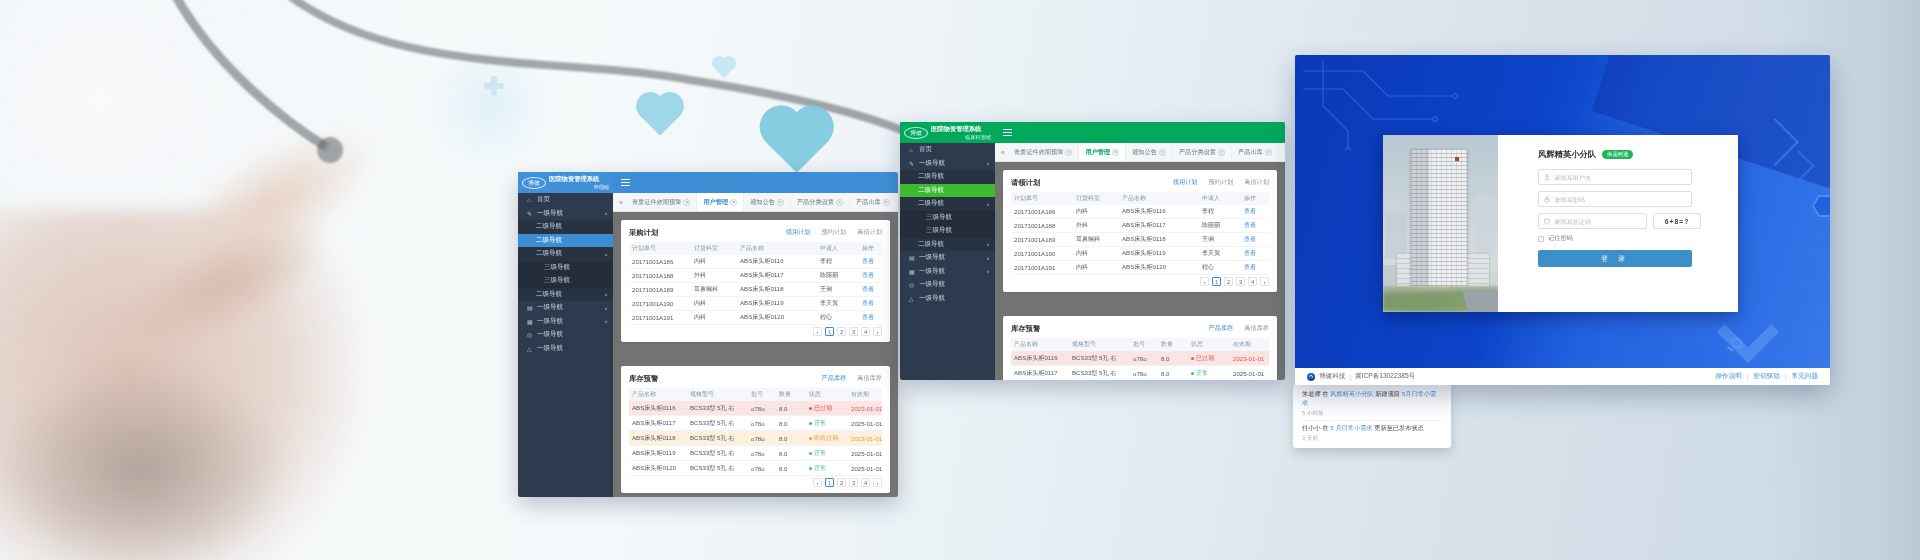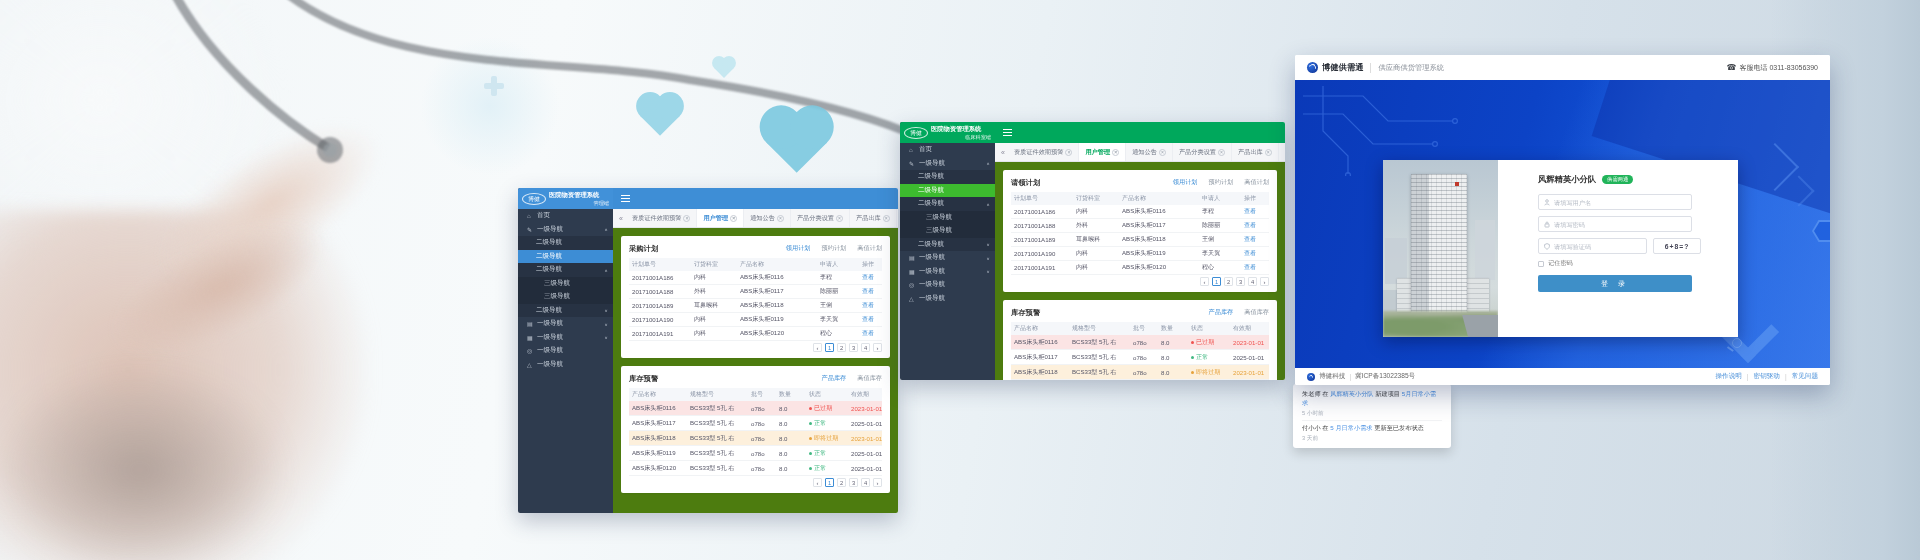--- a/index.html
+++ b/index.html
@@ -45,21 +45,21 @@
   .main{flex:1;min-width:0;display:flex;flex-direction:column;}
   .topbar{height:21px;flex:none;background:#3e8ed6;display:flex;align-items:center;padding:0 8px;}
   .green .topbar{background:#00a85c;}
   .ham{width:9px;height:1.5px;background:#fff;box-shadow:0 3px 0 #fff,0 -3px 0 #fff;}
   .tabbar{height:19px;flex:none;background:#f5f6f8;border-bottom:1px solid #e3e6eb;display:flex;align-items:stretch;padding:0 0 0 3px;font-size:6.2px;color:#6b7280;}
   .clp{align-self:center;font-size:7px;color:#889;padding:0 3px;}
   .tab{display:flex;align-items:center;gap:2px;padding:0 6px;border-right:1px solid #eceef2;white-space:nowrap;cursor:pointer;}
   .tab .x{width:7px;height:7px;border:1px solid #c7ccd4;border-radius:50%;font-size:5px;line-height:5.5px;text-align:center;color:#98a0ab;}
   .tab.active{background:#fff;color:#3d8dd5;font-weight:bold;}
   .green .tab.active{color:#00a85c;}
-  .content{flex:1;background:#4d7c0f;padding:8px;display:flex;flex-direction:column;gap:8px;overflow:hidden;}
+  .content{flex:1;background:#737373;padding:8px;display:flex;flex-direction:column;gap:24px;overflow:hidden;}
   .card{background:#fff;border-radius:2px;padding:5px 8px 4px;box-shadow:0 1px 2px rgba(0,0,0,.05);flex:none;}
   .card-h{display:flex;align-items:center;height:15px;margin-bottom:2px;}
   .ctitle{font-size:7.3px;font-weight:bold;color:#333;}
   .clinks{margin-left:auto;display:flex;gap:11px;font-size:6.2px;color:#8a94a0;}
   .clinks .on{color:#3d8dd5;}
   .thead,.trow{display:flex;align-items:center;}
   .thead{height:13px;background:#f5f7fa;color:#8a94a6;font-size:6px;}
   .trow{height:14px;border-bottom:1px solid #f1f3f5;font-size:6.1px;color:#556;}
   .stk .trow{height:15px;}
   .c{padding:0 3px;white-space:nowrap;overflow:hidden;}
@@ -176,21 +176,21 @@
     </div>
     <div class="fitem">
       <span>付小小</span>
       <span>在</span>
       <span class="flink">5 月日常小需求</span>
       <span>更新至已发布状态</span>
       <div class="ftime">3 天前</div>
     </div>
   </div>
 
-  <div class="win" style="left:518px;top:188px;width:380px;height:325px;">
+  <div class="win" style="left:518px;top:172px;width:380px;height:325px;">
     <aside class="side">
       <div class="logo">
         <span class="oval">博健</span>
         <span class="ltxt"><span class="t1">医院物资管理系统</span><span class="t2" style="display:block">管理端</span></span>
       </div>
       <nav class="nav">
         <div class="si l1">
             <span class="ic">⌂</span>
             <span class="lb">首页</span>
           </div>
@@ -603,30 +603,20 @@
                 <em>即将过期</em>
               </span>
               <span class="c s6">2023-01-01</span>
             </div>
         </div>
       </div>
     </div>
   </div>
 
   <div class="lg-win">
-    <div class="lg-head">
-      <span class="bic"></span>
-      <span class="bname">博健供需通</span>
-      <span class="vdiv"></span>
-      <span class="prod">供应商供货管理系统</span>
-      <span class="hright">
-          <span class="phico">☎</span>
-          <span>客服电话 0311-83056390</span>
-        </span>
-    </div>
     <div class="lg-hero">
       <div class="band-a"></div>
       <div class="band-d"></div>
       <svg width="210" height="90" viewBox="0 0 210 90" style="position:absolute;left:8px;top:6px;opacity:.5">
         <polyline points="0,10 60,10 85,35 150,35" fill="none" stroke="#4c82ee" stroke-width="1.2"></polyline>
         <polyline points="0,28 40,28 70,58 130,58" fill="none" stroke="#4c82ee" stroke-width="1.2"></polyline>
         <polyline points="20,0 20,45 45,70 45,88" fill="none" stroke="#4c82ee" stroke-width="1.2"></polyline>
         <circle cx="152" cy="35" r="2.4" fill="none" stroke="#4c82ee" stroke-width="1.2"></circle>
         <circle cx="132" cy="58" r="2.4" fill="none" stroke="#4c82ee" stroke-width="1.2"></circle>
         <circle cx="45" cy="89" r="2.4" fill="none" stroke="#4c82ee" stroke-width="1.2"></circle>

